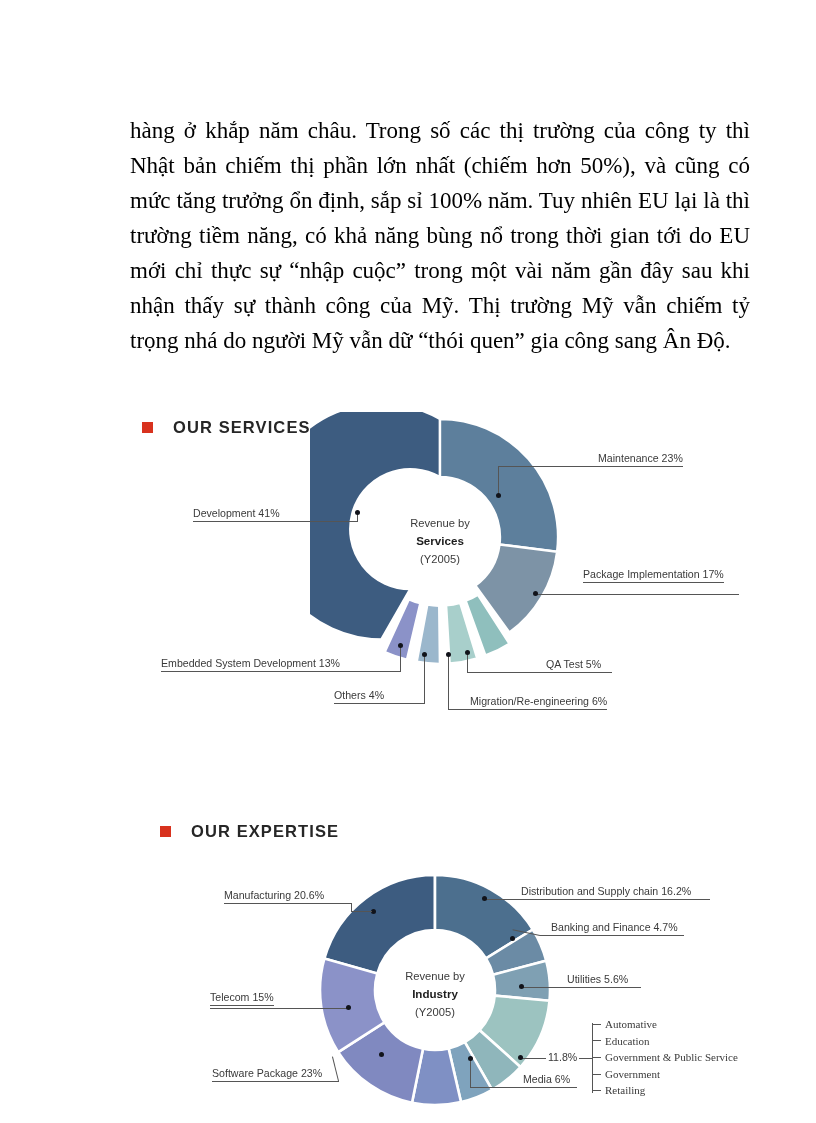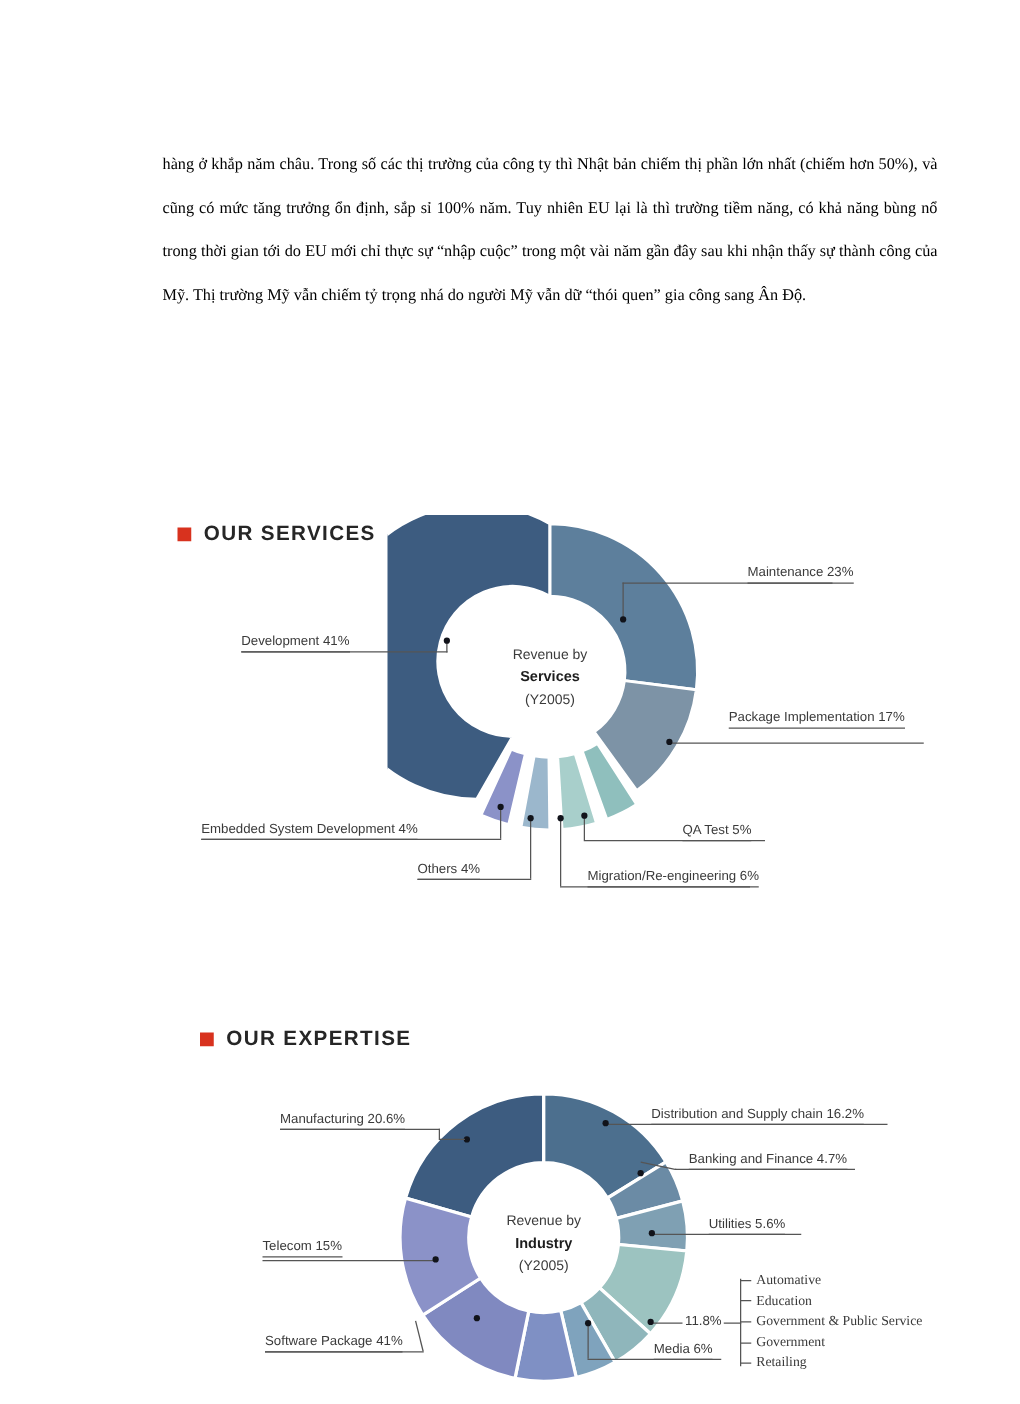--- a/index.html
+++ b/index.html
@@ -3,30 +3,30 @@
 <meta charset="utf-8">
 <style>
   html,body{margin:0;padding:0;background:#ffffff;}
   body{width:816px;height:1123px;position:relative;overflow:hidden;
        font-family:"Liberation Serif",serif;color:#000;}
 
   .page{position:absolute;inset:0;background:#fff;}
 
   
   .para{position:absolute;left:130px;top:113px;width:620px;
-        font-family:"Liberation Serif",serif;font-size:13px;
+        font-family:"Liberation Serif",serif;font-size:23px;
         line-height:35px;text-align:justify;color:#000;}
   .para p{margin:0;text-align:justify;text-justify:inter-word;}
 
   
   .chart-block{position:absolute;left:0;width:816px;}
   #chart1-block{top:400px;height:340px;}
   #chart2-block{top:808px;height:315px;}
 
-  .sec-head{position:absolute;display:flex;align-items:center;gap:10px;}
+  .sec-head{position:absolute;display:flex;align-items:center;gap:20px;}
   #sec1{left:142px;top:18px;}
   #sec2{left:160px;top:14px;}
   .sec-bullet{width:11px;height:11px;background:#d8321e;display:block;}
   .sec-title{font-family:"Liberation Sans",sans-serif;font-weight:bold;
              font-size:16.5px;letter-spacing:1.1px;color:#262626;
              white-space:nowrap;}
 
   
   .donut-wrap{position:absolute;}
   #donut1{left:310px;top:12px;width:260px;height:280px;}
@@ -126,21 +126,21 @@
     <div class="lbl" style="left:470px;top:295px;">Migration/Re-engineering 6%</div>
     <div class="leader" style="left:448px;top:309px;width:152px;height:1px;"></div>
     <div class="leader" style="left:448px;top:256px;width:1px;height:53px;"></div>
     <div class="dot" style="left:446px;top:252px;"></div>
 
     <div class="lbl" style="left:334px;top:289px;">Others 4%</div>
     <div class="leader" style="left:334px;top:303px;width:91px;height:1px;"></div>
     <div class="leader" style="left:424px;top:256px;width:1px;height:47px;"></div>
     <div class="dot" style="left:422px;top:252px;"></div>
 
-    <div class="lbl" style="left:161px;top:257px;">Embedded System Development 4%</div>
+    <div class="lbl" style="left:161px;top:257px;">Embedded System Development 13%</div>
     <div class="leader" style="left:161px;top:271px;width:240px;height:1px;"></div>
     <div class="leader" style="left:400px;top:247px;width:1px;height:24px;"></div>
     <div class="dot" style="left:398px;top:243px;"></div>
   </div>
 
 
   <div class="chart-block" id="chart2-block">
 
     <div class="sec-head" id="sec2">
       <span class="sec-bullet"></span>
@@ -196,21 +196,21 @@
     <div class="dot" style="left:510px;top:128px;"></div>
 
     <div class="lbl" style="left:567px;top:165px;">Utilities 5.6%</div>
     <div class="leader" style="left:521px;top:179px;width:120px;height:1px;"></div>
     <div class="dot" style="left:519px;top:176px;"></div>
 
     <div class="lbl" style="left:210px;top:183px;">Telecom 15%</div>
     <div class="leader" style="left:210px;top:200px;width:138px;height:1px;"></div>
     <div class="dot" style="left:346px;top:197px;"></div>
 
-    <div class="lbl" style="left:212px;top:259px;">Software Package 41%</div>
+    <div class="lbl" style="left:212px;top:259px;">Software Package 23%</div>
     <div class="leader" style="left:212px;top:273px;width:127px;height:1px;"></div>
     <div class="leader" style="left:338px;top:248px;width:1px;height:25px;transform:rotate(-14deg);transform-origin:bottom center;"></div>
     <div class="dot" style="left:379px;top:244px;"></div>
 
     <div class="lbl" style="left:523px;top:265px;">Media 6%</div>
     <div class="leader" style="left:470px;top:279px;width:107px;height:1px;"></div>
     <div class="leader" style="left:470px;top:252px;width:1px;height:27px;"></div>
     <div class="dot" style="left:468px;top:248px;"></div>
 
     <div class="pct118" style="left:548px;top:243px;">11.8%</div>

